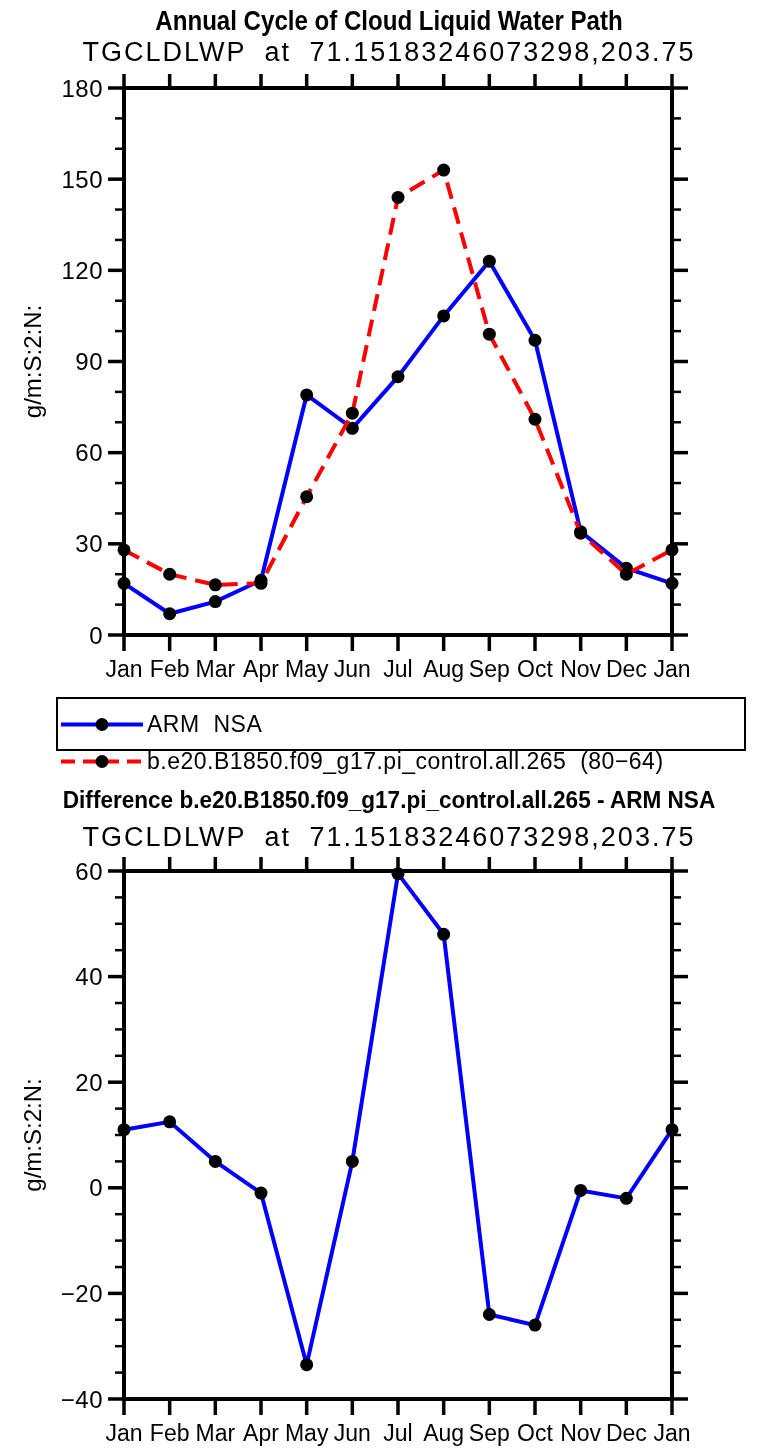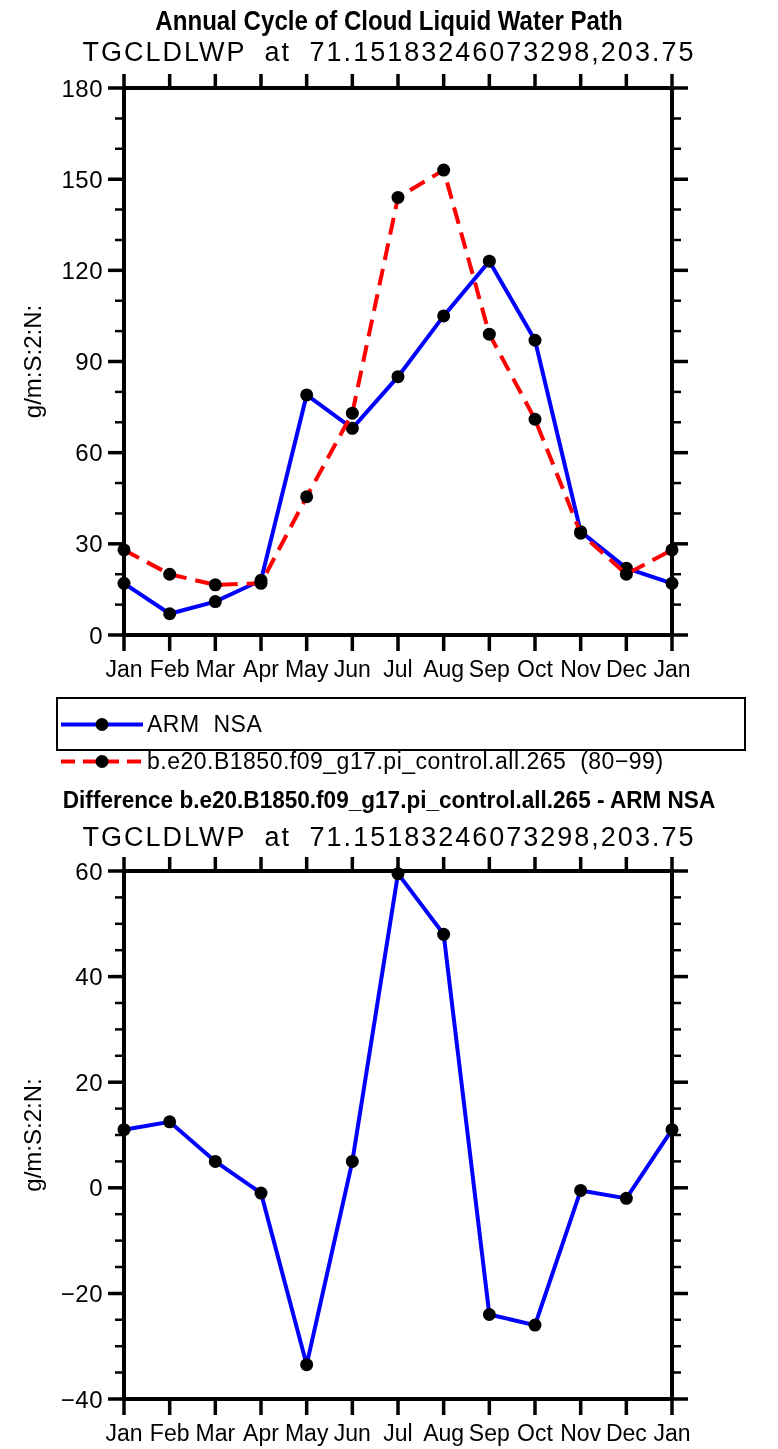--- a/index.html
+++ b/index.html
@@ -1,17 +1,17 @@
 <!DOCTYPE html>
 <html><head>
 <meta charset="utf-8">
 <style>
   html,body{margin:0;padding:0;background:#fff;}
   .canvas{position:relative;width:778px;height:1449px;background:#ffffff;
-          font-family:"Liberation Sans",sans-serif;color:#000;overflow:hidden;border-radius:31px;}
+          font-family:"Liberation Sans",sans-serif;color:#000;overflow:hidden;}
   .abs-text{position:absolute;left:0;width:778px;text-align:center;line-height:1.05;white-space:nowrap;}
   .top-title{top:6px;font-size:28px;font-weight:bold;transform:scaleX(.86);}
   .subtitle-1{top:38px;font-size:27px;letter-spacing:2px;word-spacing:9px;}
   .diff-title{top:787px;font-size:24px;font-weight:bold;transform:scaleX(.94);}
   .subtitle-2{top:823px;font-size:27px;letter-spacing:2px;word-spacing:9px;}
   .charts-svg{position:absolute;left:0;top:0;}
   .charts-svg text{font-family:"Liberation Sans",sans-serif;fill:#000;}
   .legend-box{position:absolute;left:56px;top:697px;width:690px;height:54px;
               border:2px solid #000;box-sizing:border-box;background:#fff;}
   .legend-entry{position:absolute;left:2px;height:28px;display:flex;align-items:center;}
@@ -258,20 +258,20 @@
         <line x1="1" y1="8.5" x2="83" y2="8.5" stroke-width="4" stroke="#0000ff"></line>
         <circle cx="42" cy="8.5" r="6.5" fill="#000"></circle>
       </svg>
       <span class="legend-label">ARM NSA</span>
     </div>
     <div class="legend-entry legend-entry-1">
       <svg class="legend-swatch" width="84" height="17">
         <line x1="1" y1="8.5" x2="83" y2="8.5" stroke-width="4" stroke="#ff0000" stroke-dasharray="14 8"></line>
         <circle cx="42" cy="8.5" r="6.5" fill="#000"></circle>
       </svg>
-      <span class="legend-label">b.e20.B1850.f09_g17.pi_control.all.265 (80−99)</span>
+      <span class="legend-label">b.e20.B1850.f09_g17.pi_control.all.265 (80−64)</span>
     </div>
   </div>
 
   <div class="abs-text diff-title">Difference b.e20.B1850.f09_g17.pi_control.all.265 - ARM NSA</div>
   <div class="abs-text subtitle-2">TGCLDLWP at 71.15183246073298,203.75</div>
 
 </div>
 
 </body></html>

